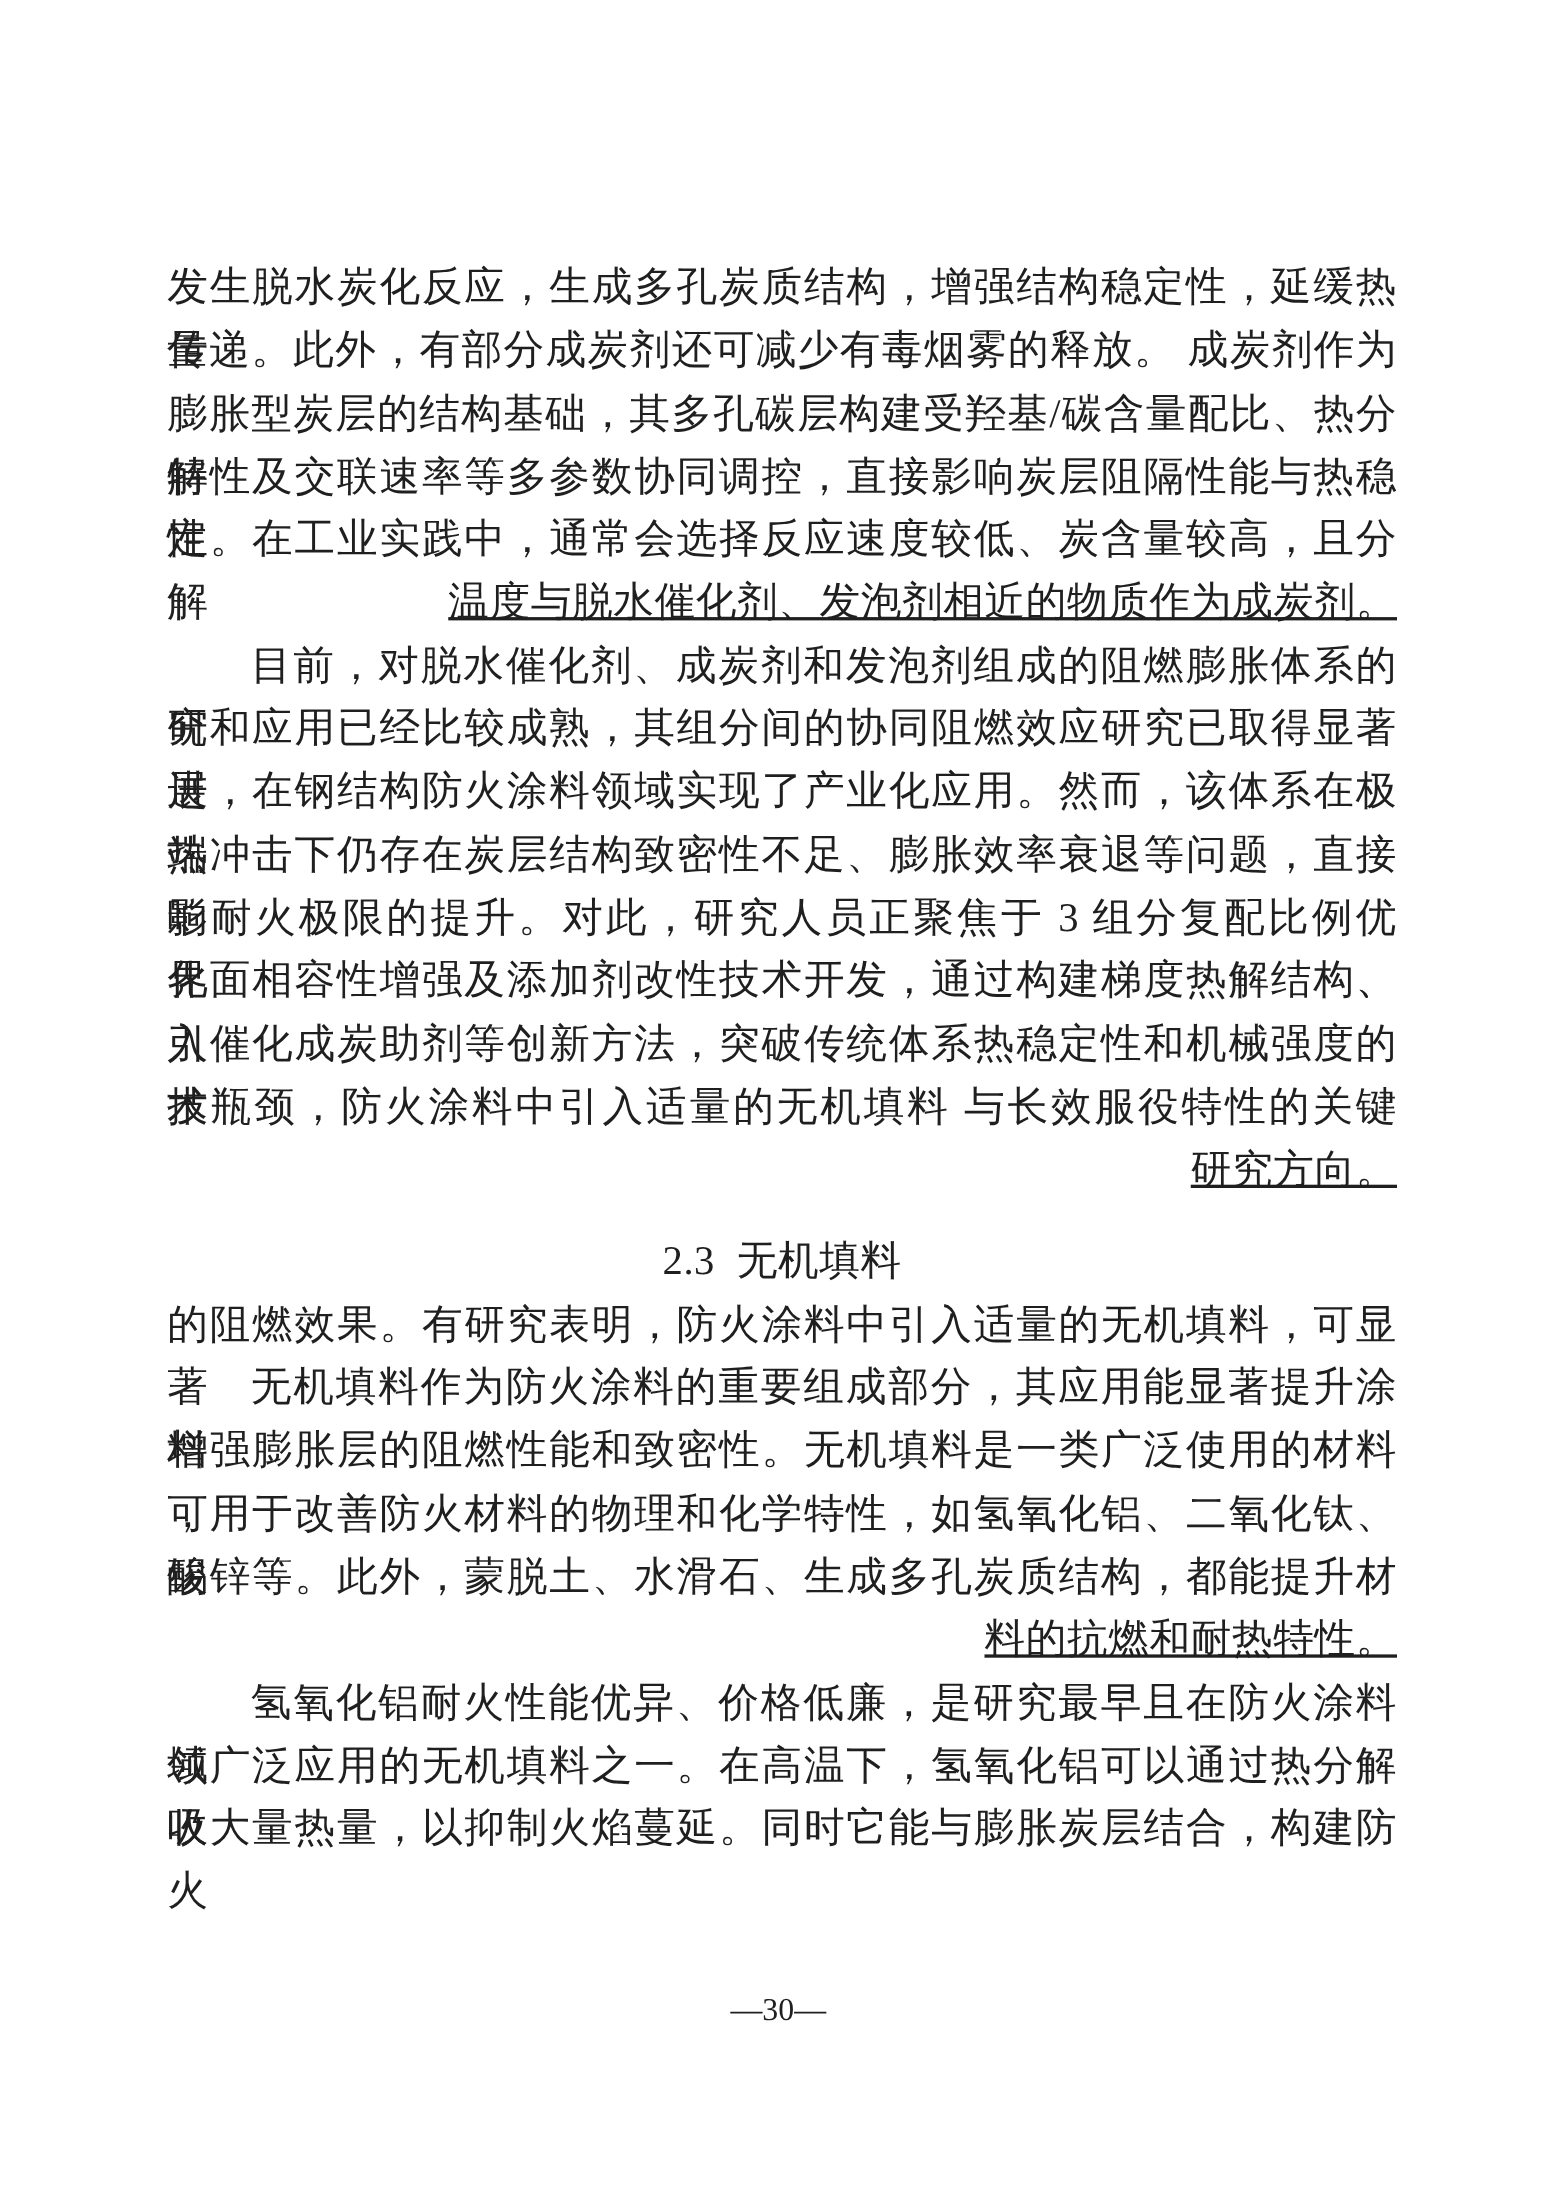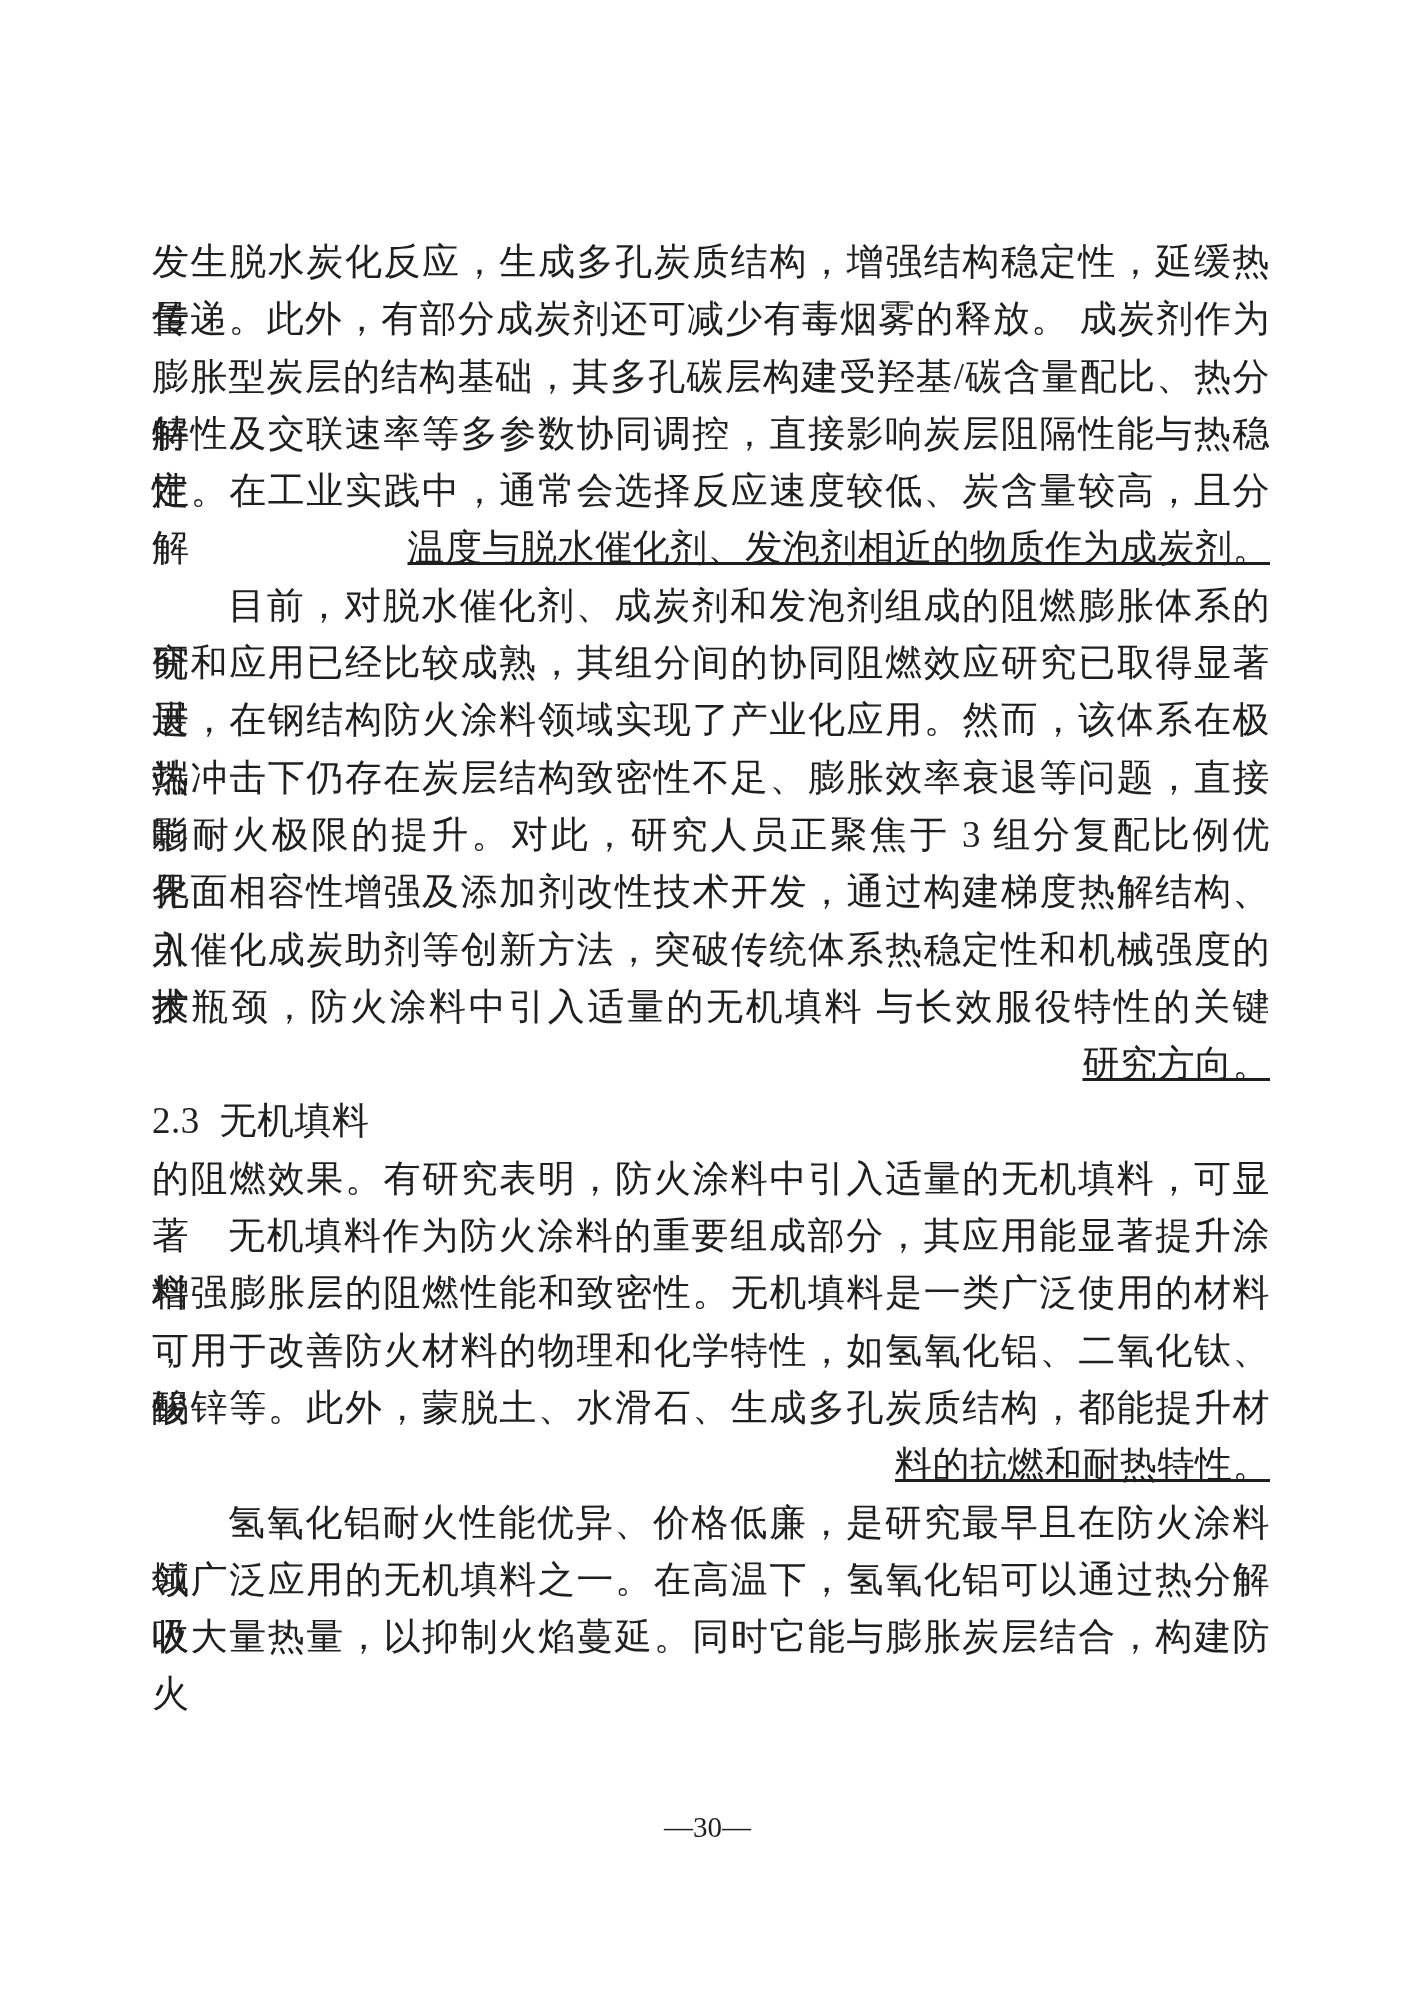--- a/index.html
+++ b/index.html
@@ -36,22 +36,23 @@
     text-align-last: justify;
   }
   .end {
     text-align: right;
     text-decoration: underline;
   }
   .indent {
     text-indent: 76px;
   }
   .heading {
-    text-align: left;
+    text-align: center;
     word-spacing: 10px;
+    margin-top: 26px;
   }
   .footer {
     position: absolute;
     top: 1802px;
     left: 0;
     width: 1415px;
     text-align: center;
     font-size: 29px;
     line-height: 50px;
     color: #1f1f1f;

